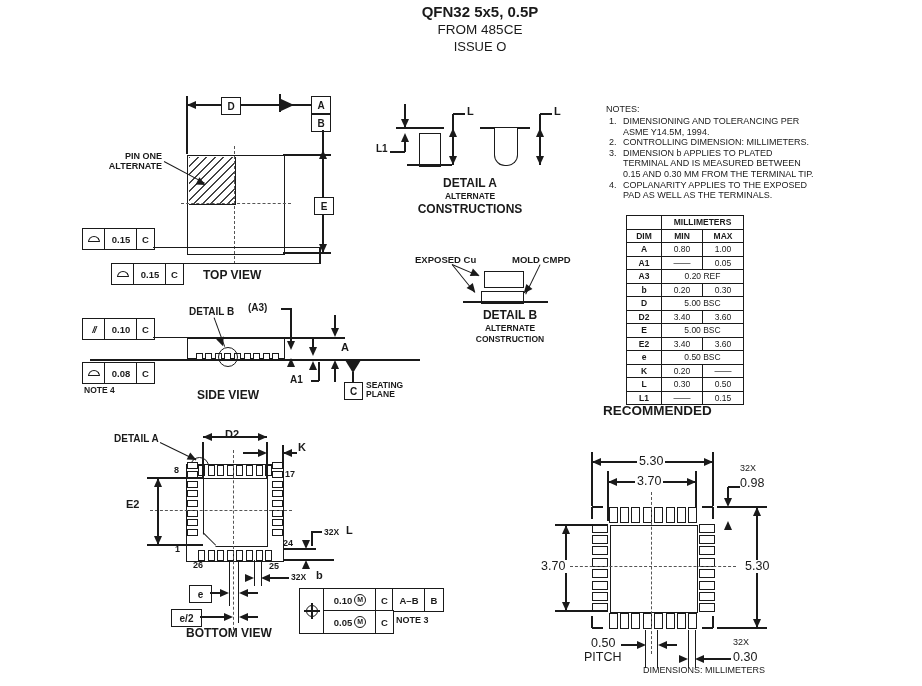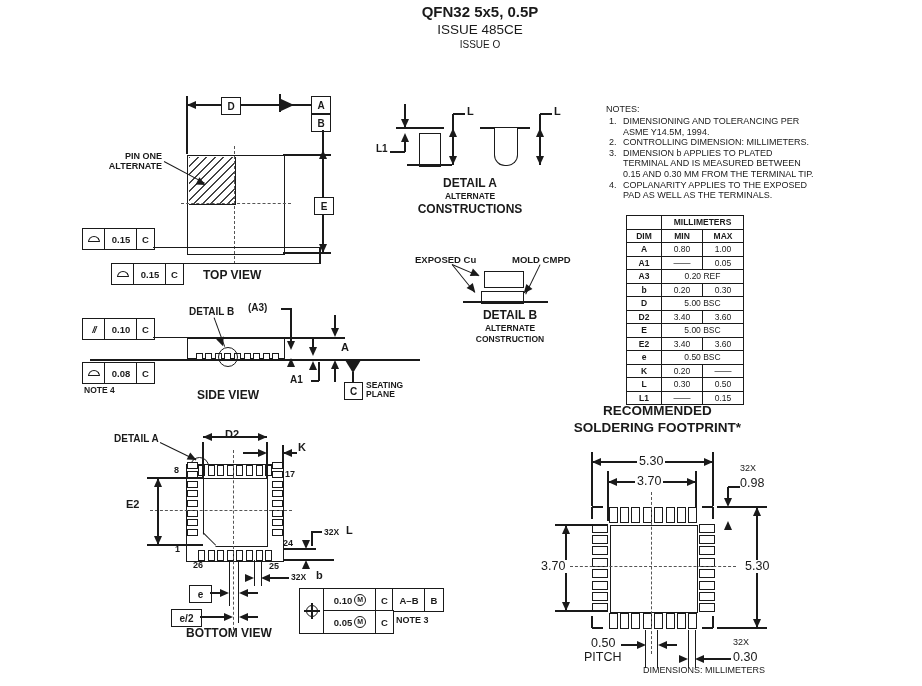--- a/index.html
+++ b/index.html
@@ -45,22 +45,22 @@
   .note-item{position:relative;font-size:9px;line-height:10.6px;padding-left:17px;font-weight:normal;}
   .nnum{position:absolute;left:3px;}
 </style>
 </head>
 <body>
 
 <div id="root">
 
   <div class="tc" style="left:360px;top:3px;width:240px">
     <div style="font-size:15px;font-weight:bold">QFN32 5x5, 0.5P</div>
-    <div style="font-size:13.5px">ISSUE 485CE</div>
-    <div style="font-size:10px">ISSUE O</div>
+    <div style="font-size:13.5px">FROM 485CE</div>
+    <div style="font-size:13px">ISSUE O</div>
   </div>
 
   <div>
     <div class="rect" style="left:187px;top:155px;width:96px;height:98px;border-width:1.5px"></div>
     <div class="hatch" style="position:absolute;left:189px;top:157px;width:46px;height:47px;border-right:1px solid #1a1a1a;border-bottom:1px solid #1a1a1a;"></div>
     <div class="dv" style="left:233.9px;top:146px;height:118px"></div>
     <div class="dh" style="left:181px;top:203px;width:110px"></div>
 
     <div class="ln" style="left:187px;top:104.4px;width:124px;height:1.2px"></div>
     <div class="arr aL" style="left:187px;top:101px"></div>
@@ -442,21 +442,20 @@
     <div class="t" style="left:175px;top:545px">1</div>
     <div class="t" style="left:283px;top:539px">24</div>
     <div class="t" style="left:193px;top:561px">26</div>
     <div class="t" style="left:269px;top:562px">25</div>
     <div class="t" style="left:186px;top:627px;font-size:12px">BOTTOM VIEW</div>
   </div>
 
   <div>
     <div class="tc" style="left:555px;top:403px;width:205px;font-weight:bold">
       <div style="font-size:13.5px">RECOMMENDED</div>
-      <div style="font-size:13.5px">SOLDERING FOOTPRINT*</div>
     </div>
 
     <div class="ln" style="left:591.4px;top:452px;width:1.2px;height:54px"></div>
     <div class="ln" style="left:712.4px;top:452px;width:1.2px;height:54px"></div>
     <div class="ln" style="left:592px;top:461.4px;width:121px;height:1.2px"></div>
     <div class="arr aL" style="left:592px;top:458px"></div>
     <div class="arr aR" style="left:704px;top:458px"></div>
     <div class="tn wbg" style="left:637px;top:455px;font-size:12.5px">5.30</div>
 
     <div class="ln" style="left:607.4px;top:471px;width:1.2px;height:50px"></div>

